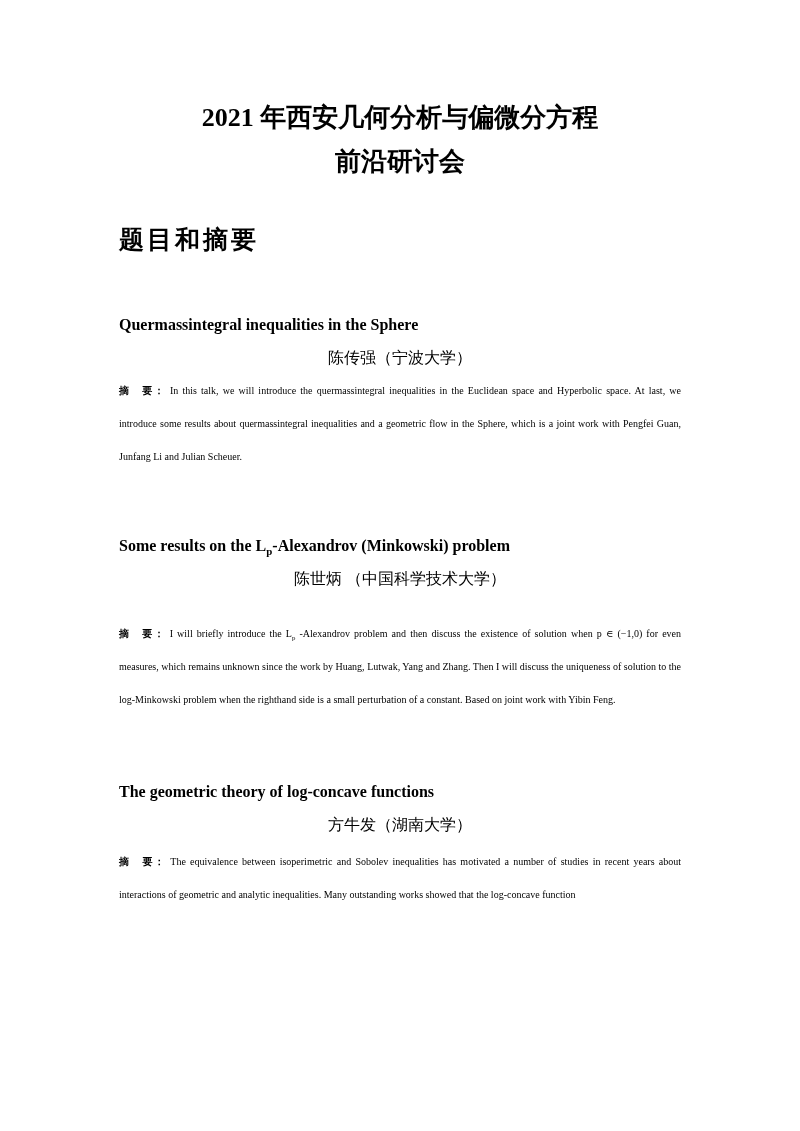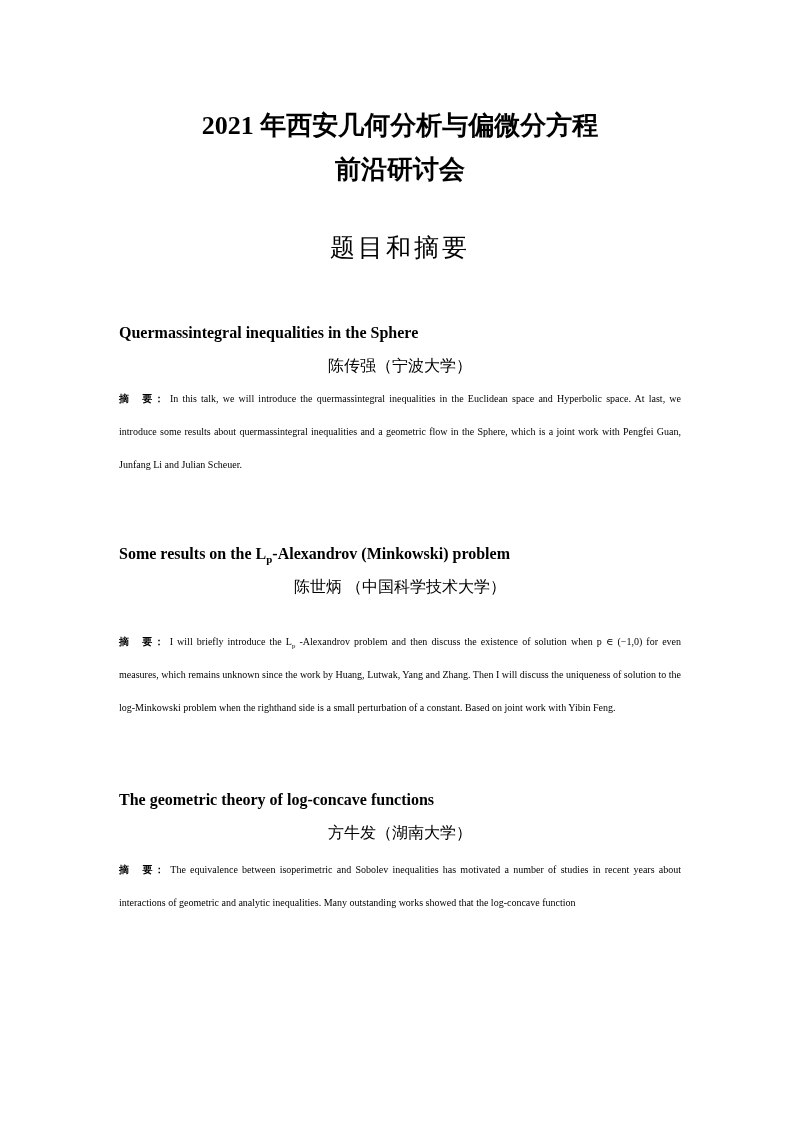--- a/index.html
+++ b/index.html
@@ -8,44 +8,44 @@
     background: #ffffff;
   }
   .page {
     position: relative;
     width: 800px;
     height: 1131px;
     margin: 0 auto;
     background: #ffffff;
     color: #000000;
     box-sizing: border-box;
-    padding: 8px 119px;
+    padding: 0 119px;
     overflow: hidden;
     font-family: "Liberation Serif", "DejaVu Serif", serif;
   }
   .main-title-line1 {
     margin: 96px 0 0 0;
     text-align: center;
     font-size: 26px;
     font-weight: bold;
     line-height: 44px;
     white-space: nowrap;
   }
   .main-title-line2 {
     margin: 0;
     text-align: center;
     font-size: 26px;
     font-weight: bold;
     line-height: 44px;
   }
   .subject-heading {
     margin: 34px 0 0 0;
-    text-align: center;
+    text-align: left;
     font-size: 25px;
-    font-weight: normal;
+    font-weight: bold;
     line-height: 44px;
     letter-spacing: 3px;
   }
   .abs-title {
     margin: 0;
     font-size: 16px;
     font-weight: bold;
     line-height: 33px;
   }
   .abs-title sub {

